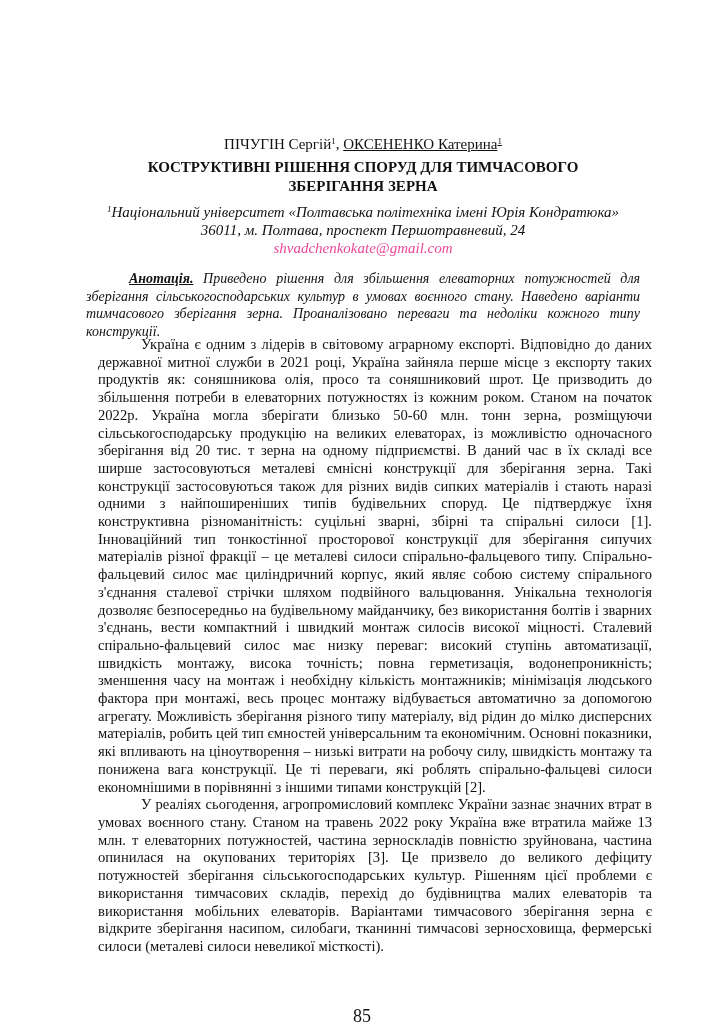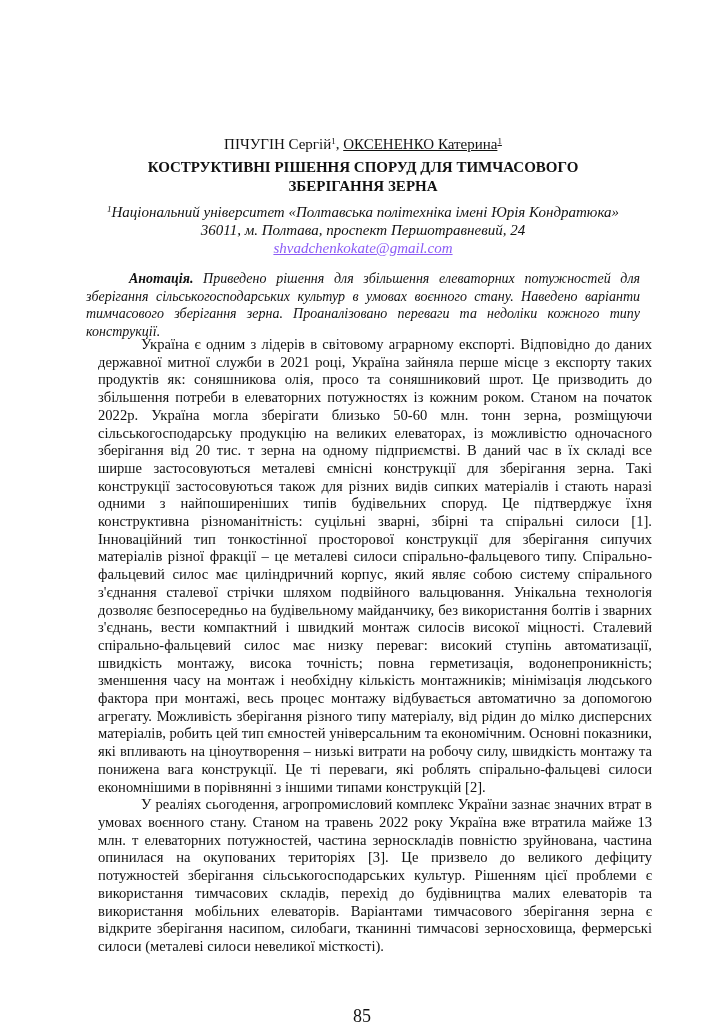--- a/index.html
+++ b/index.html
@@ -7,24 +7,24 @@
          font-family: "Liberation Serif", "DejaVu Serif", serif; color: #111; }
   .page { position: absolute; left: 0; top: 0; width: 724px; height: 1024px; margin-top: 48px; }
   .center { position: absolute; left: 86px; width: 554px; text-align: center; white-space: nowrap; }
   .authors { top: 88px; font-size: 15px; }
   .authors sup { font-size: 9px; vertical-align: 5px; }
   .authors .u { text-decoration: underline; }
   .title { top: 110px; font-size: 15px; font-weight: bold; line-height: 19px; white-space: normal; }
   .title div { white-space: nowrap; }
   .affil { top: 152px; font-size: 15px; font-style: italic; line-height: 18px; }
   .affil sup { font-size: 9px; vertical-align: 5px; }
-  .email { color: #8b5cf6; text-decoration: underline; }
+  .email { color: #ec4899; }
   .abstract { position: absolute; left: 86px; width: 554px; top: 222px; font-size: 14px;
               font-style: italic; line-height: 17.5px; text-align: justify; }
-  .abstract .lbl { font-weight: bold; }
+  .abstract .lbl { font-weight: bold; text-decoration: underline; }
   .abstract p { margin: 0; text-indent: 43px; text-align-last: left; }
   .body { position: absolute; left: 98px; width: 554px; top: 288px; font-size: 14.6px;
           line-height: 17.7px; text-align: justify; }
   .body p { margin: 0; text-indent: 43px; }
   .pagenum { position: absolute; top: 958px; left: 0; width: 724px; text-align: center; font-size: 18px; }
 </style>
 </head>
 <body>
 
 <div class="page">

